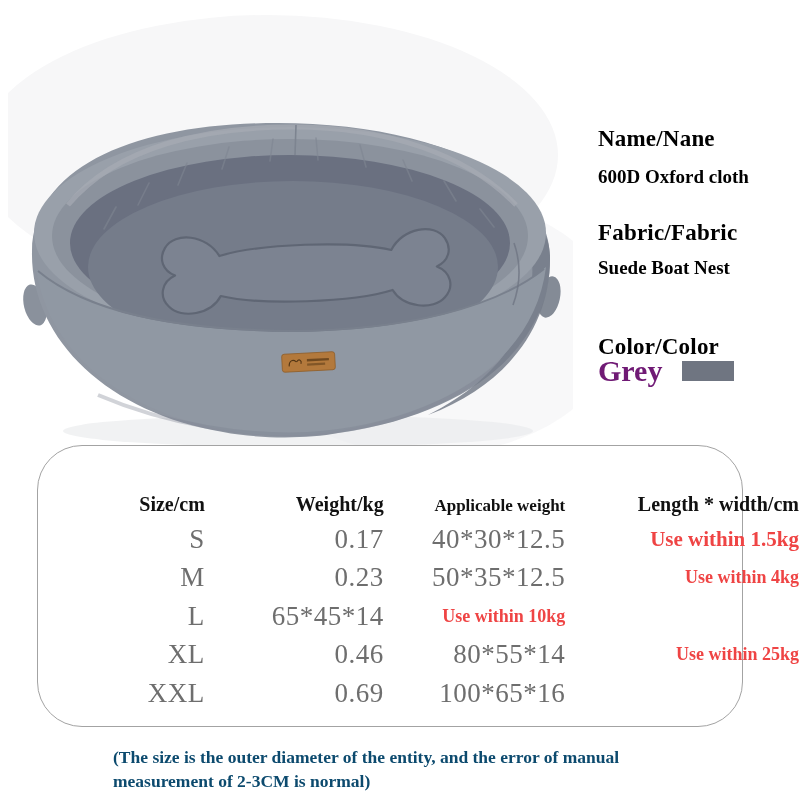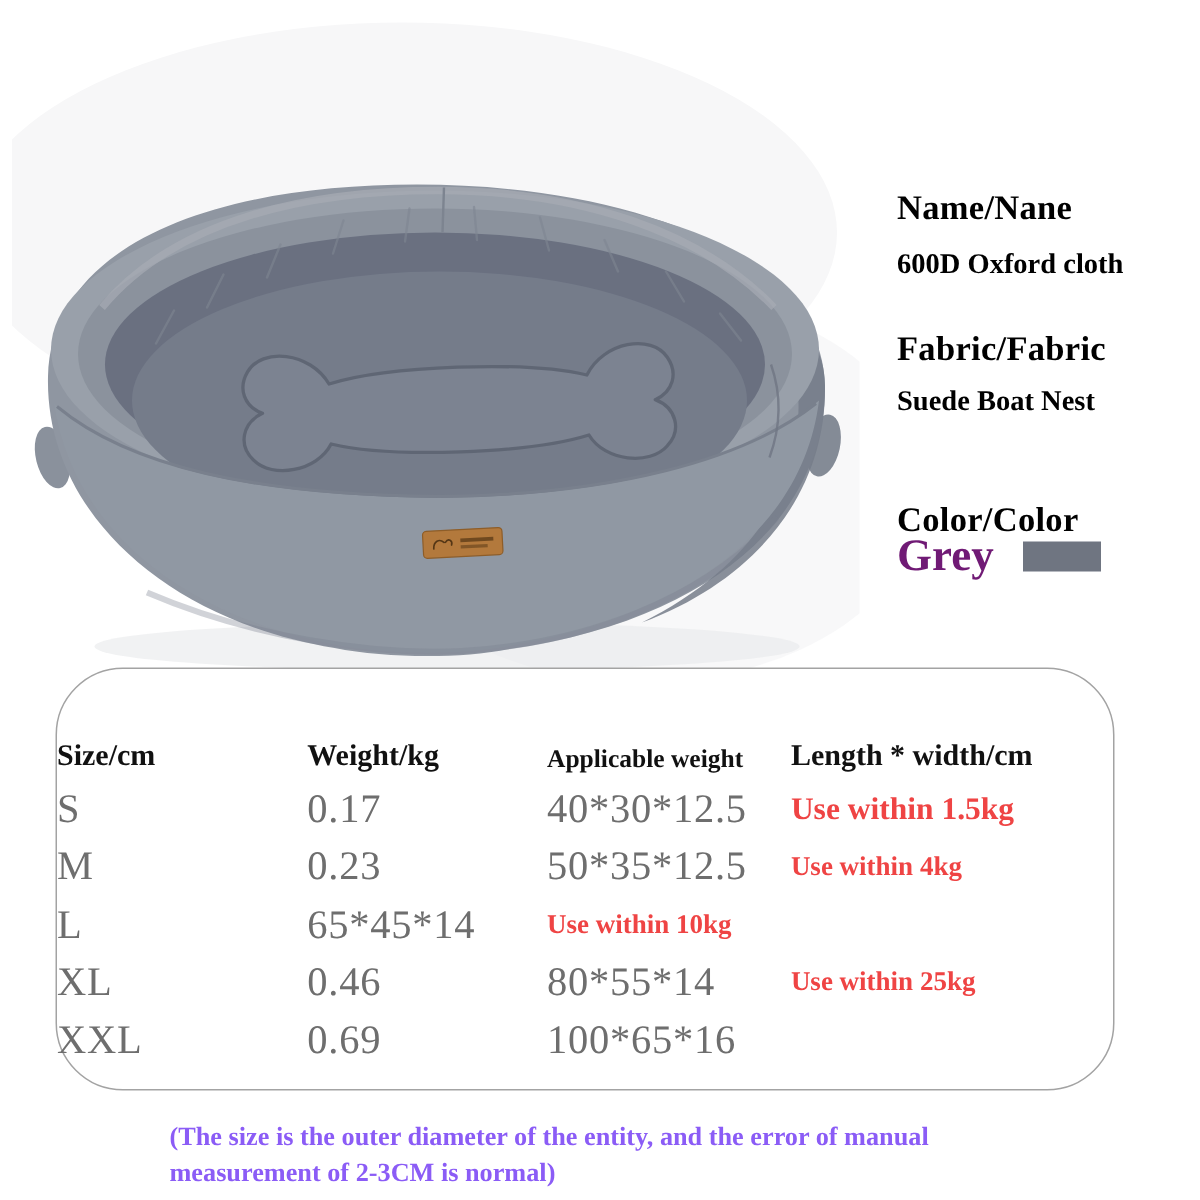--- a/index.html
+++ b/index.html
@@ -25,34 +25,34 @@
   .color-name  { font-size:30px; font-weight:700; color:#701a75; }
   .swatch { display:inline-block; width:52px; height:20px; margin-left:20px; background:#6f7581; }
 
   
   .size-table {
     position:absolute; left:37px; top:445px; width:706px; height:282px;
     border:1.5px solid #a3a3a3; border-radius:45px; background:#fff; box-sizing:border-box;
   }
   .thead, .trow {
     display:grid; grid-template-columns:23.7% 22.7% 23.1% 30.5%;
-    align-items:center; text-align:left;
+    align-items:center; text-align:right;gap:19px;
   }
   .thead { height:70px; align-items:end; padding-bottom:4px; }
   .th { font-size:20px; font-weight:700; color:#111; }
   .th:nth-child(3) { font-size:17px; }
   .trow { height:38.5px; }
   .val { font-size:27px; font-weight:400; color:#6e6e6e; letter-spacing:0.5px; }
   .app { font-size:18px; font-weight:700; color:#ef4444; }
   .trow.first .app { font-size:21px; }
 
   
   .footnote {
     position:absolute; left:113px; top:746px; width:600px; margin:0;
-    font-size:17.5px; font-weight:700; color:#8b5cf6; line-height:1.35; text-align:left;
+    font-size:17.5px; font-weight:700; color:#0c4a6e; line-height:1.35; text-align:left;
   }
 </style>
 </head>
 <body>
 
 <div class="page">
 
   <div class="photo">
     <svg width="565" height="455" viewBox="0 0 565 455" xmlns="http://www.w3.org/2000/svg">
 

